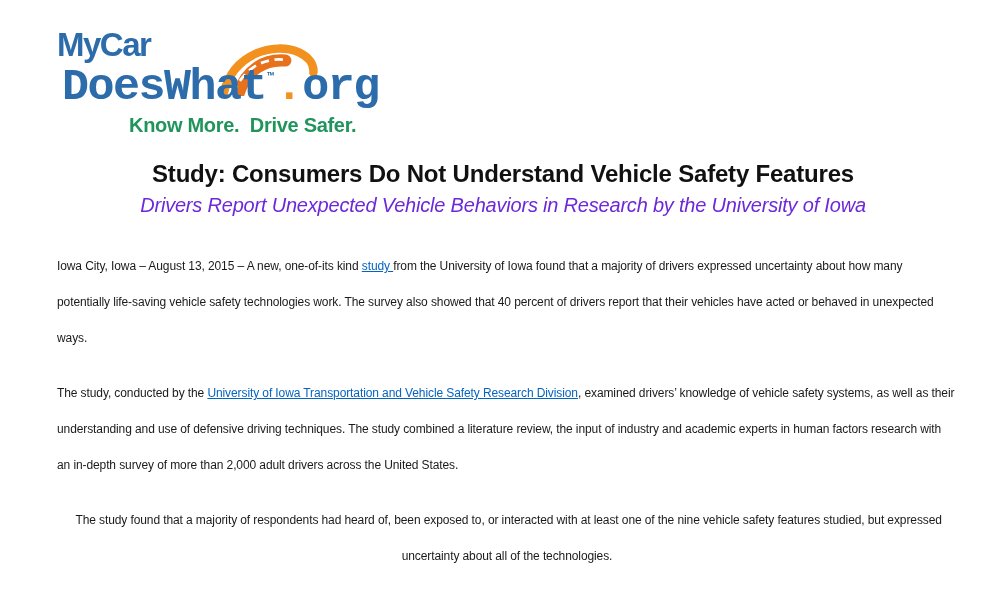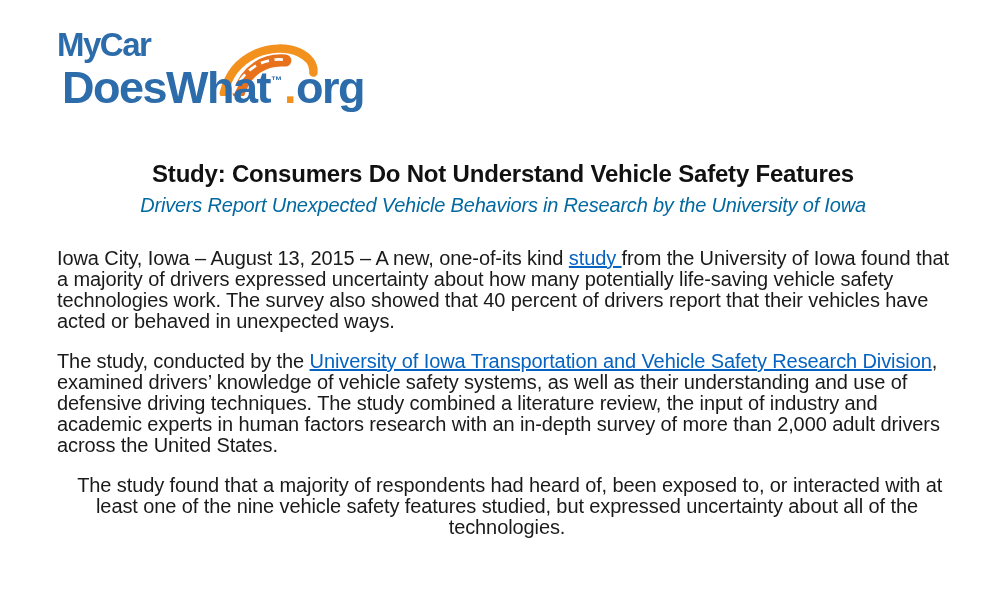--- a/index.html
+++ b/index.html
@@ -18,45 +18,45 @@
   }
   .page{position:relative;width:1006px;height:616px;background:#fff;}
 
   
   .logo{position:relative;margin:28px 0 0 57px;width:340px;height:112px;}
   .logo-l1,.logo-l2{
     position:absolute;font-weight:bold;line-height:1;color:var(--blue);
     letter-spacing:-1.5px;white-space:nowrap;z-index:1;
   }
   .logo-l1{top:0;left:0;font-size:33px;}
-  .logo-l2{top:37px;left:5px;font-size:45px;}
+  .logo-l2{top:37px;left:5px;font-size:45px;font-family:Liberation Mono, monospace;}
   .logo-l2 .tm{font-size:11px;vertical-align:19px;letter-spacing:0;margin-left:1px;}
   .logo-l2 .dot{color:var(--orange);margin:0 1px 0 2px;}
   .logo-arc{position:absolute;left:160px;top:12px;width:105px;height:56px;z-index:0;}
   .arc-outer{fill:none;stroke:var(--orange);stroke-width:9;stroke-linecap:round;}
   .arc-fill{fill:none;stroke:var(--orange-dark);stroke-width:13;stroke-linecap:round;}
   .arc-road{fill:none;stroke:#ffffff;stroke-width:3;stroke-dasharray:9 6;}
   .logo-tagline{
     position:absolute;left:72px;top:86px;font-size:20px;font-weight:bold;
     color:var(--green);letter-spacing:-0.3px;white-space:nowrap;
   }
 
   
   .title{
     margin:22px 10px 0;text-align:center;font-size:24px;font-weight:bold;
     color:#111;line-height:24px;letter-spacing:-0.2px;
   }
   .subtitle{
     margin:6px 10px 0;text-align:center;font-size:20px;font-style:italic;
-    font-weight:normal;color:#0369a1;line-height:26px;letter-spacing:-0.2px;
+    font-weight:normal;color:#6d28d9;line-height:26px;letter-spacing:-0.2px;
   }
 
   
   .article{
-    margin:30px 49px 8px 57px;font-size:20px;line-height:21px;
+    margin:30px 49px 8px 57px;font-size:12px;line-height:36px;
     letter-spacing:-0.1px;color:var(--text);
   }
   .article p{margin:0 0 19px;}
   .article p:last-child{margin-bottom:0;text-align:center;}
   .article a{color:var(--link);text-decoration:underline;cursor:pointer;}
 </style>
 </head>
 <body>
 
 <div class="page">
@@ -66,20 +66,21 @@
       <path class="arc-fill" d="M22 57 C 30 32, 50 20, 72 22"></path>
       <path class="arc-outer" d="M6 57 C 16 14, 60 2, 86 13 C 97 18, 103 26, 102 35"></path>
       <path class="arc-road" d="M16 57 C 27 31, 48 19, 70 21"></path>
     </svg>
     <div class="logo-l1">
       <span>MyCar</span>
     </div>
     <div class="logo-l2">
       <span>DoesWhat</span><span class="tm">™</span><span class="dot">.</span><span>org</span>
     </div>
+    <div class="logo-tagline">Know More. &nbsp;Drive Safer.</div>
   </header>
 
   <h1 class="title">Study: Consumers Do Not Understand Vehicle Safety Features</h1>
   <h2 class="subtitle">Drivers Report Unexpected Vehicle Behaviors in Research by the University of Iowa</h2>
 
   <section class="article">
       <p><span>Iowa City, Iowa – August 13, 2015 – A new, one-of-its kind </span><a href="#">study </a><span>from the University of Iowa found that a majority of drivers expressed uncertainty about how many potentially life-saving vehicle safety technologies work. The survey also showed that 40 percent of drivers report that their vehicles have acted or behaved in unexpected ways.</span></p>
       <p><span>The study, conducted by the </span><a href="#">University of Iowa Transportation and Vehicle Safety Research Division</a><span>, examined drivers’ knowledge of vehicle safety systems, as well as their understanding and use of defensive driving techniques. The study combined a literature review, the input of industry and academic experts in human factors research with an in-depth survey of more than 2,000 adult drivers across the United States.</span></p>
       <p><span>&nbsp;The study found that a majority of respondents had heard of, been exposed to, or interacted with at least one of the nine vehicle safety features studied, but expressed uncertainty about all of the technologies.</span></p>
     </section>

